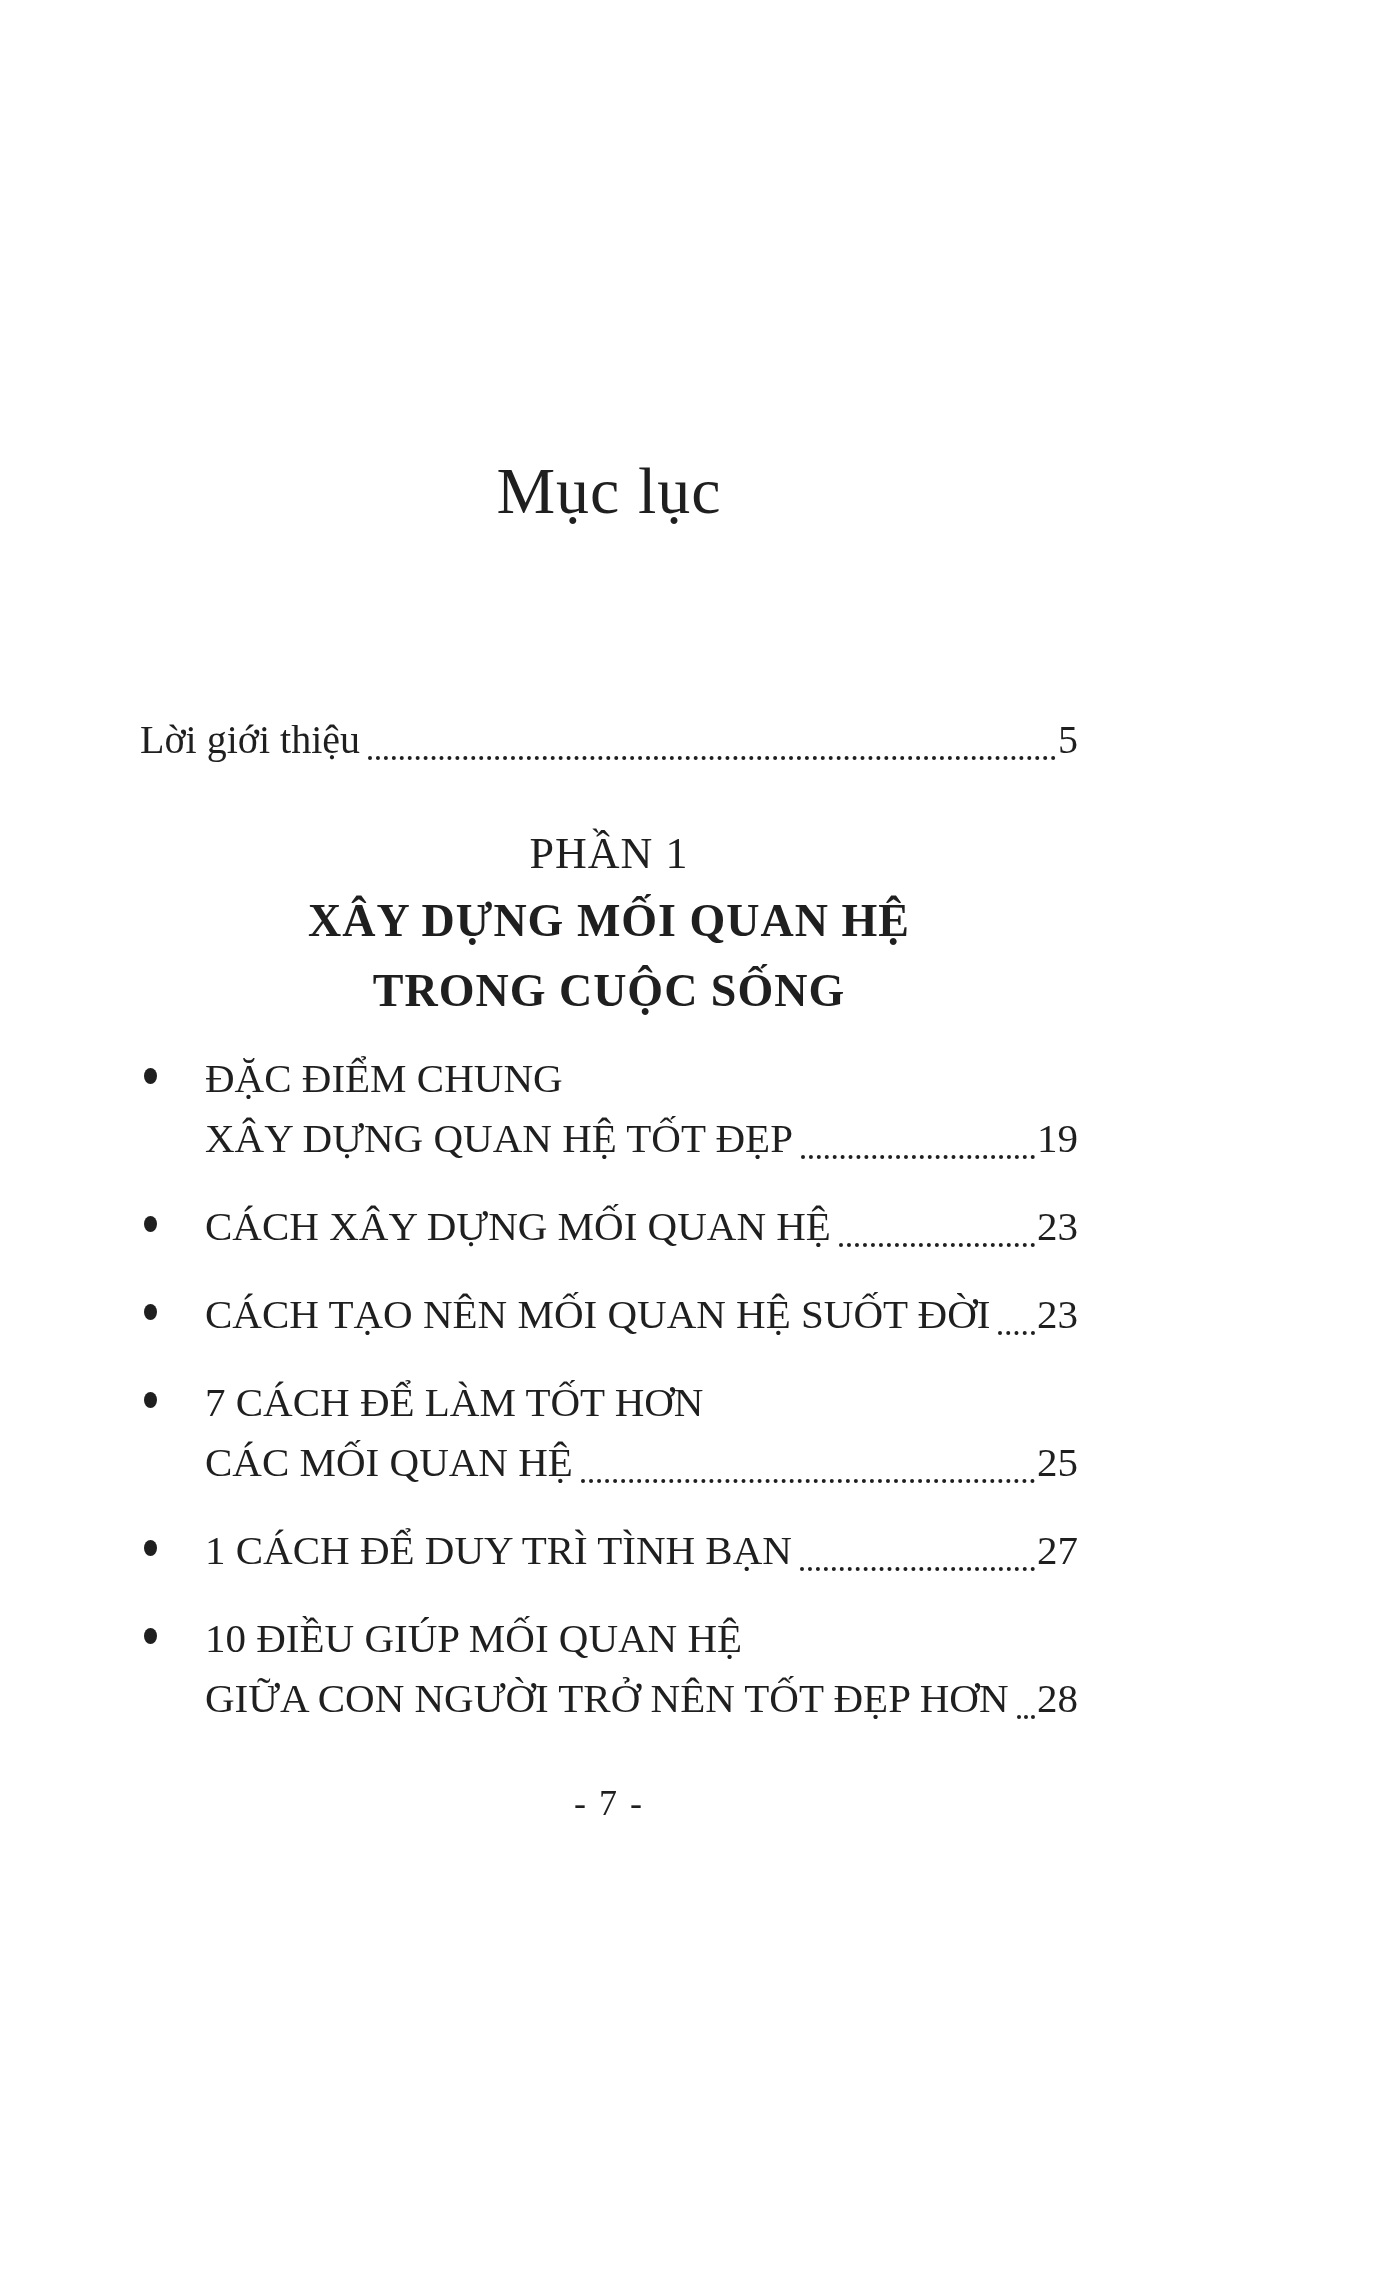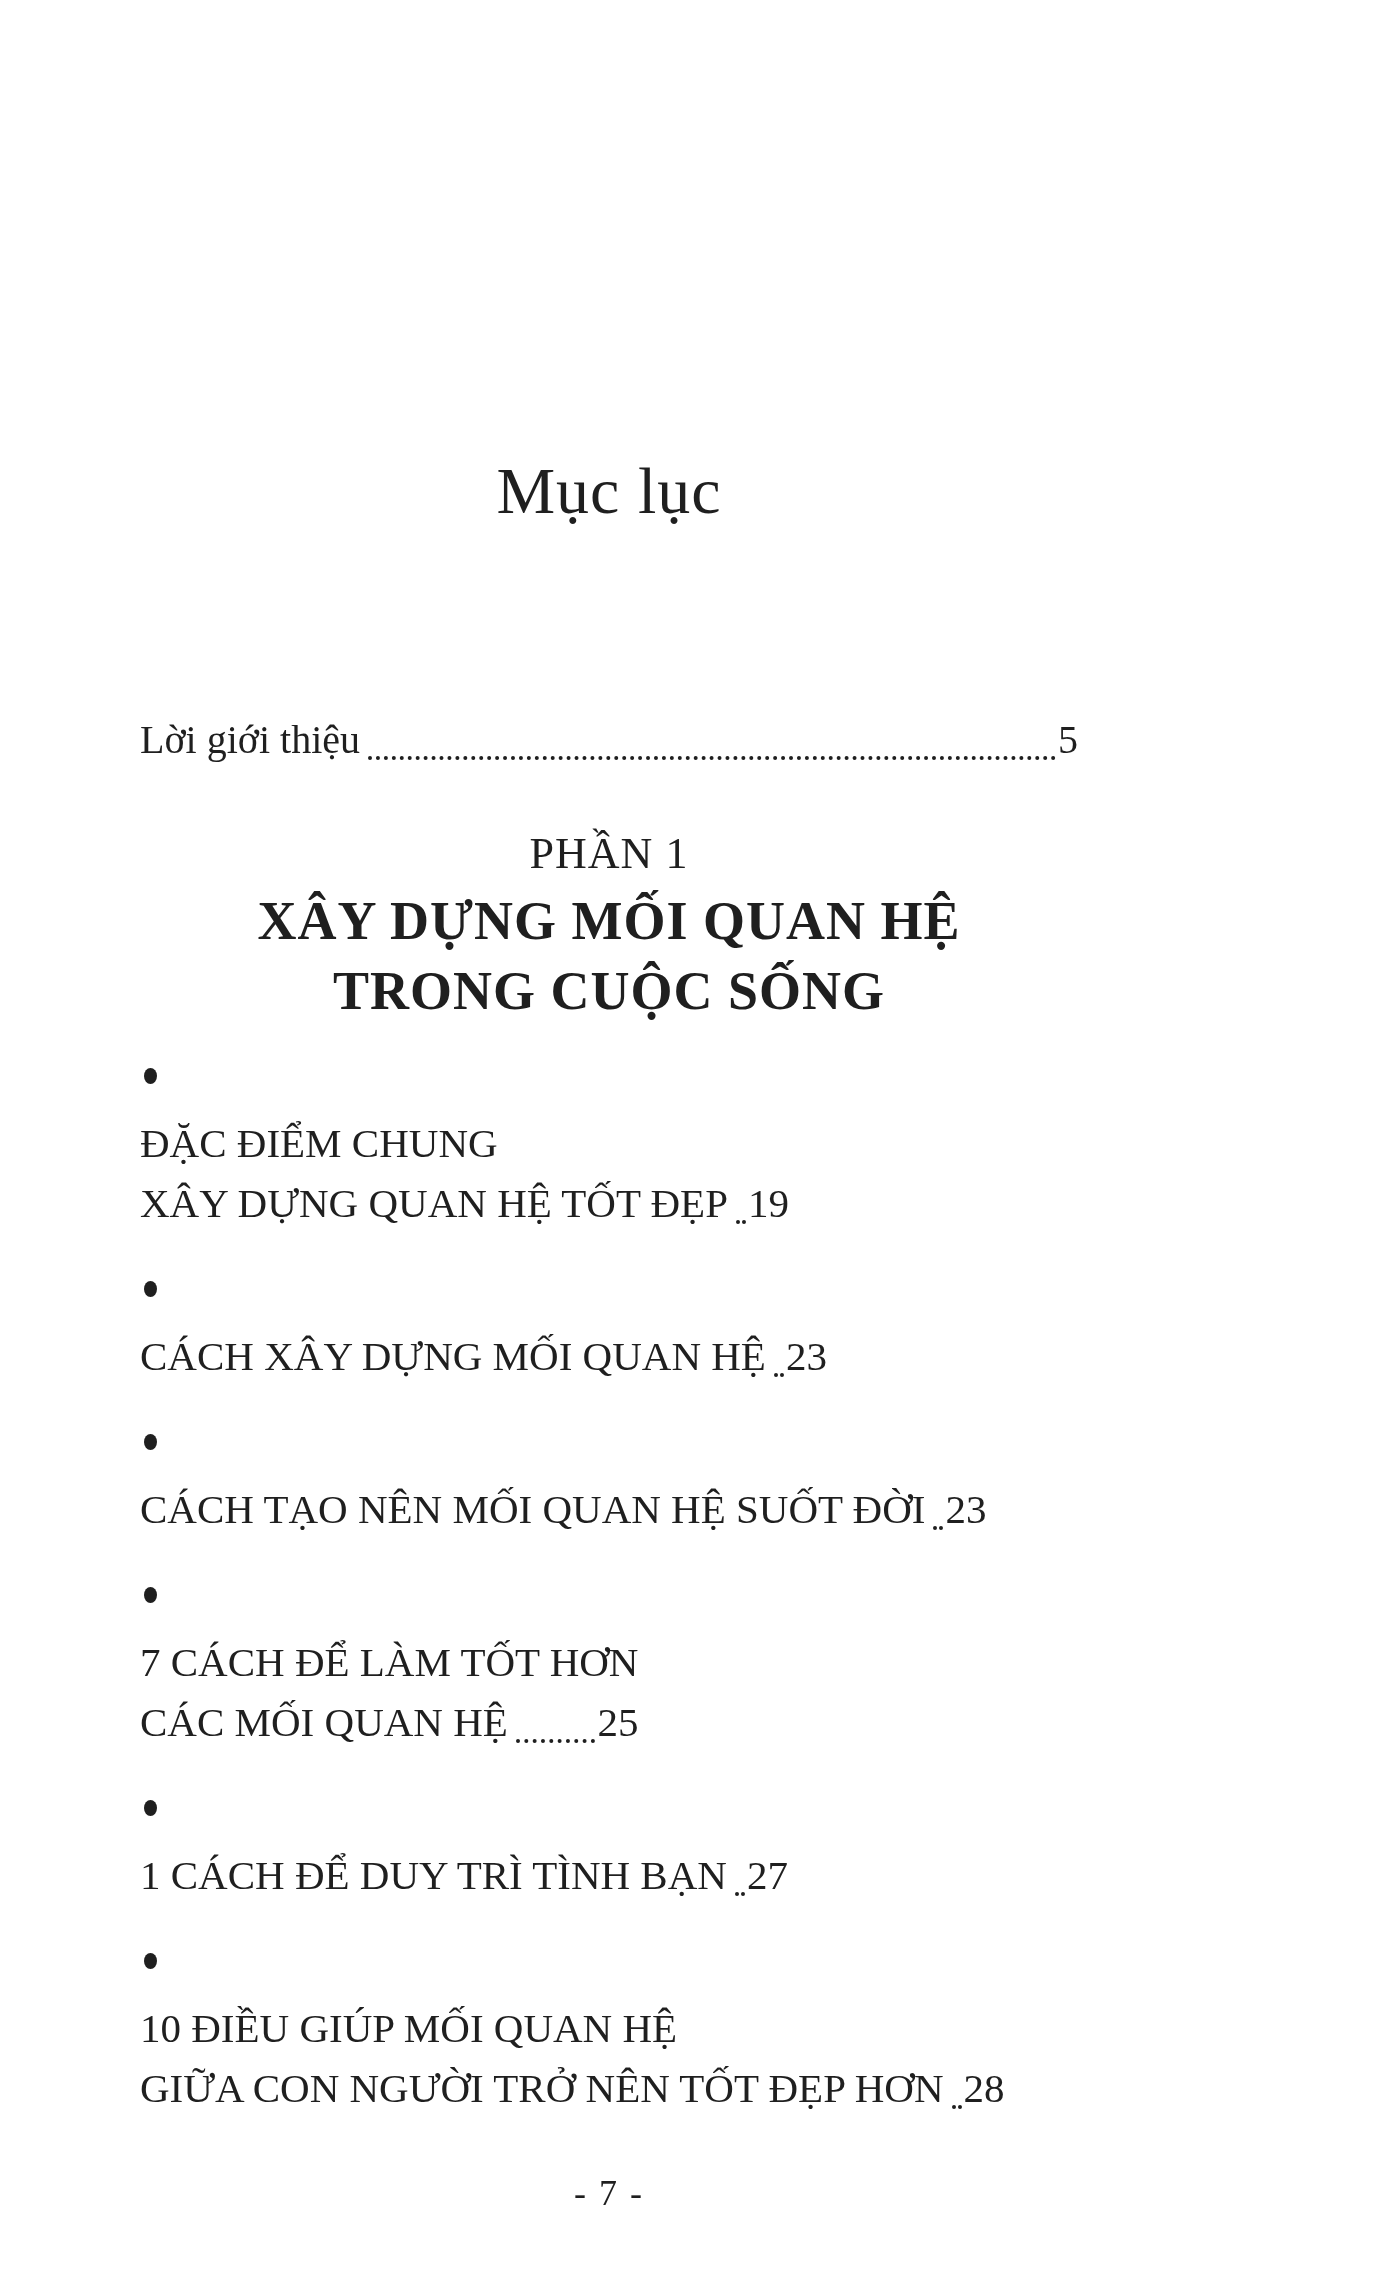--- a/index.html
+++ b/index.html
@@ -57,38 +57,37 @@
   
   .section-heading { margin-top: 52px; text-align: center; }
   .part-label {
     font-size: 44px;
     line-height: 64px;
     font-weight: normal;
     letter-spacing: 1px;
     margin-top: 44px;
   }
   .section-title-line {
-    font-size: 54px;
+    font-size: 46px;
     line-height: 70px;
     font-weight: bold;
     letter-spacing: 1px;
   }
 
   
   .toc-list {
     list-style: none;
     margin-top: 22px;
   }
   .toc-entry {
     display: flex;
     align-items: flex-start;
     margin-bottom: 28px;
     font-size: 41px;
     line-height: 60px;
-    flex-direction: column;
   }
   .toc-entry:last-child { margin-bottom: 0; }
   .bullet-col {
     flex: 0 0 65px;
     padding-top: 20px;
   }
   .bullet {
     display: block;
     width: 13px;
     height: 16px;

